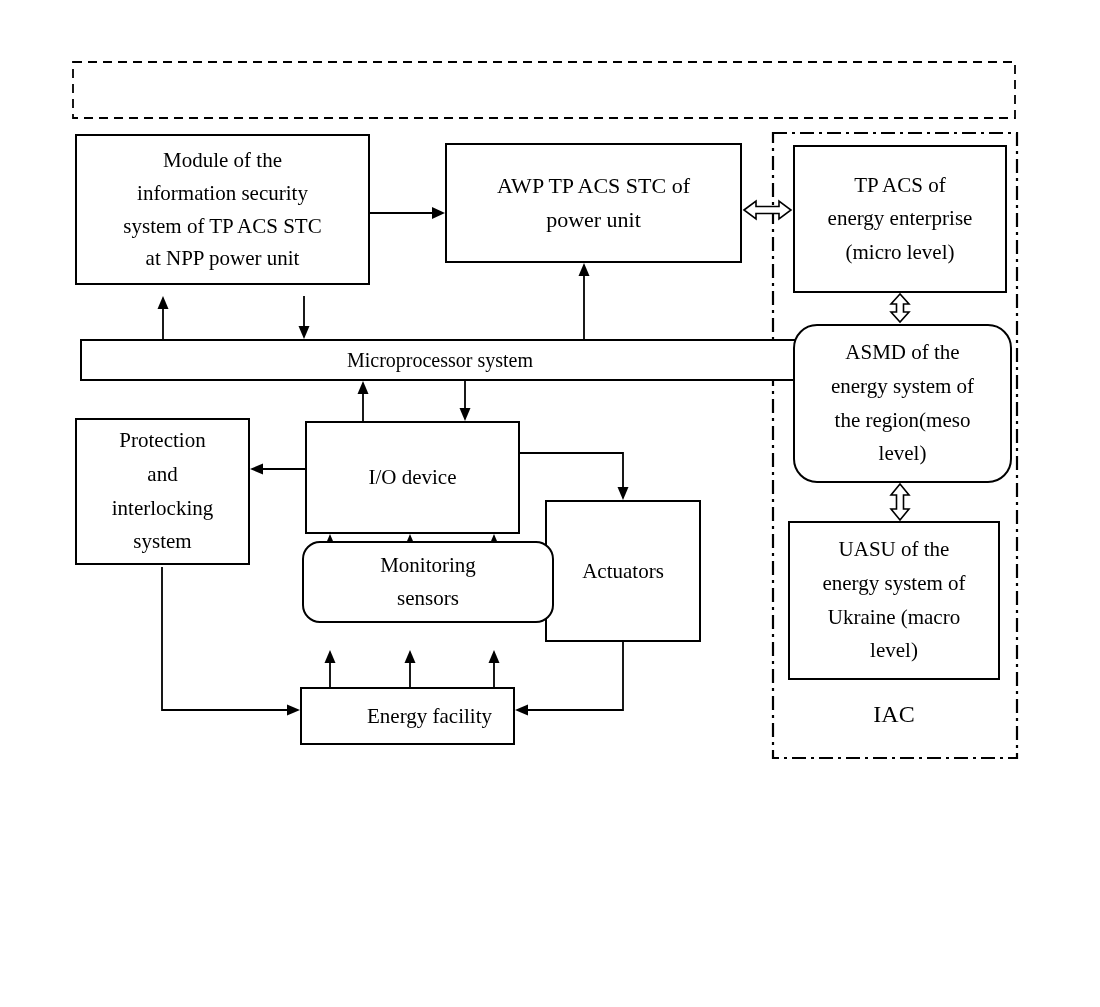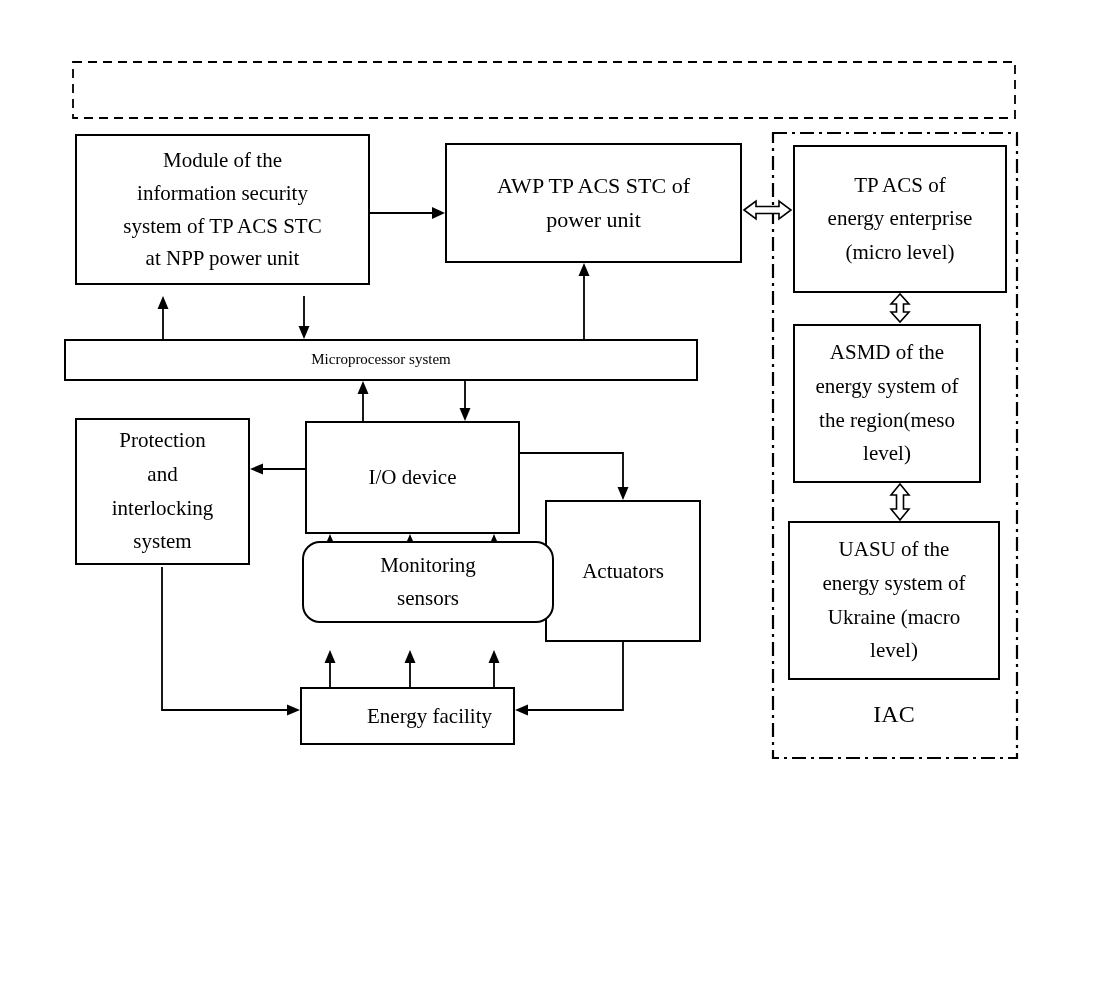--- a/index.html
+++ b/index.html
@@ -21,28 +21,28 @@
     text-align:center;
     white-space:pre-line;
     font-size:21px;
     line-height:1.55;
   }
   .node.noborder { border:none; background:transparent; }
   
   .n-complex   { left:73px;  top:62px;  width:942px; height:56px;  font-size:22px; }
   .n-module    { left:75px;  top:134px; width:295px; height:151px; }
   .n-awp       { left:445px; top:143px; width:297px; height:120px; font-size:22px; }
-  .n-micro     { left:64px;  top:339px; width:634px; height:42px;  font-size:15px; }
+  .n-micro     { left:80px;  top:339px; width:720px; height:42px;  font-size:20px; }
   .n-protect   { left:75px;  top:418px; width:175px; height:147px; line-height:1.6; }
   .n-io        { left:305px; top:421px; width:215px; height:113px; }
   .n-actuators { left:545px; top:500px; width:156px; height:142px; }
   .n-monitor   { left:302px; top:541px; width:252px; height:82px;border-radius:18px;  }
   .n-energy    { left:300px; top:687px; width:215px; height:58px;padding-left:44px;  }
   .n-tpacs     { left:793px; top:145px; width:214px; height:148px; line-height:1.6; }
-  .n-asmd      { left:793px; top:324px; width:188px; height:159px; line-height:1.6; }
+  .n-asmd      { left:793px; top:324px; width:219px; height:159px; line-height:1.6;border-radius:24px; }
   .n-uasu      { left:788px; top:521px; width:212px; height:159px; line-height:1.6; }
   .n-iac       { left:788px; top:695px; width:212px; height:40px;  font-size:24px; }
 </style>
 </head>
 <body>
 
 <div class="stage">
 
   <svg class="wires" viewBox="0 0 1100 1007" xmlns="http://www.w3.org/2000/svg">
     <g stroke="#000000" stroke-width="1.8" fill="none">

